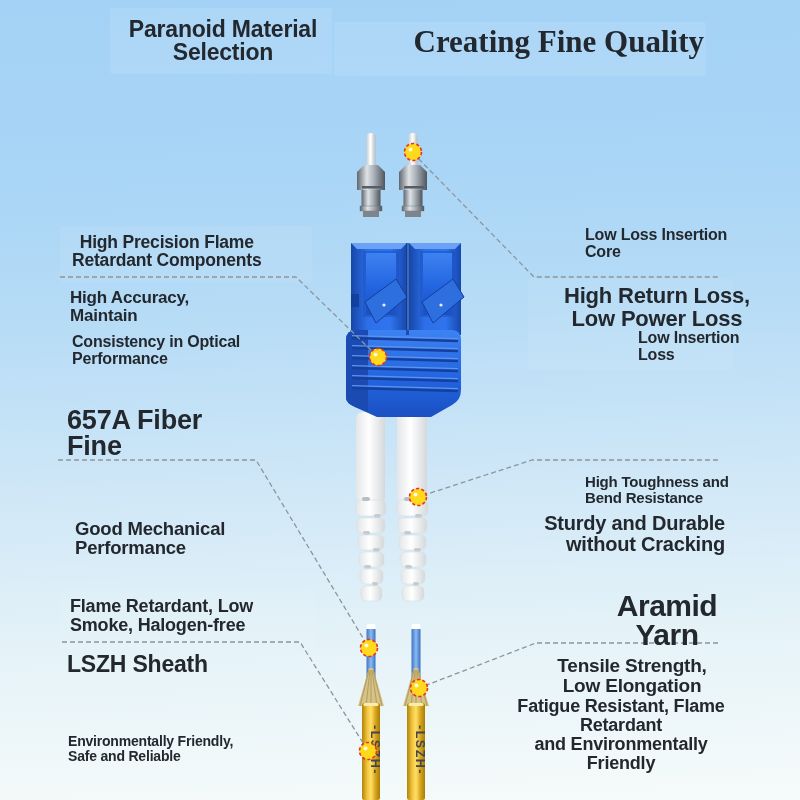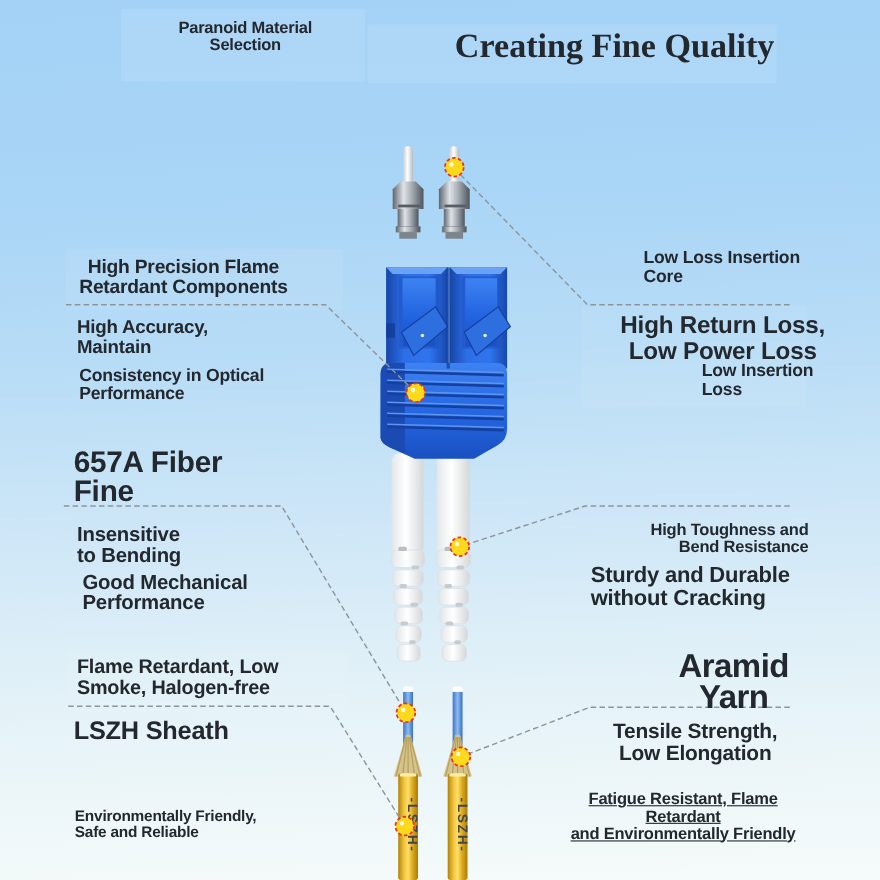--- a/index.html
+++ b/index.html
@@ -6,42 +6,42 @@
   #canvas{
     position:relative;width:800px;height:800px;overflow:hidden;
     font-family:"Liberation Sans",sans-serif;
     background:linear-gradient(178deg,#a3d2f6 0%,#a9d5f6 22%,#b7dcf6 40%,#cde6f7 58%,#e4f2f8 78%,#f6fbfa 100%);
   }
   .panel{position:absolute;background:rgba(255,255,255,0.10);border-radius:2px;}
   .txt{
     position:absolute;color:#23282e;font-weight:bold;
     white-space:pre-line;line-height:1.05;letter-spacing:-0.2px;
   }
-  .hdr-sub{left:112px;top:18px;width:222px;font-size:15px;text-align:center;line-height:1.0;}
+  .hdr-sub{left:112px;top:18px;width:222px;font-size:23px;text-align:center;line-height:1.0;}
   .hdr-main{left:338px;top:26px;width:366px;font-size:31px;text-align:right;letter-spacing:0px;font-family:Liberation Serif, serif;}
   
   .c-hp  {left:72px; top:233px;font-size:17.5px;text-align:center;}
   .c-ha  {left:70px; top:289px;font-size:17px;}
   .c-co  {left:72px; top:334px;font-size:16px;}
   .c-fib {left:67px; top:407px;font-size:27px;line-height:0.98;}
   .c-ins {left:70px; top:476px;font-size:18.5px;}
   .c-gm  {left:75px; top:519px;font-size:18.5px;}
   .c-fr  {left:70px; top:597px;font-size:18px;}
   .c-lszh{left:67px; top:652px;font-size:23px;}
   .c-env {left:68px; top:702px;font-size:14px;margin-top:32px;}
   
   .c-lli {left:585px;top:227px;font-size:16px;}
   .c-hrl {left:528px;top:284px;width:202px;font-size:22px;text-align:center;margin-left:28px;}
   .c-lil {left:638px;top:330px;font-size:16px;}
   .c-ltp {left:553px;top:411px;font-size:19px;}
-  .c-ht  {left:585px;top:474px;width:150px;font-size:15px;text-align:right;}
-  .c-sd  {left:537px;top:513px;width:188px;font-size:20px;text-align:left;}
+  .c-ht  {left:585px;top:474px;width:150px;font-size:15px;text-align:left;}
+  .c-sd  {left:537px;top:513px;width:188px;font-size:20px;text-align:right;}
   .c-ay  {left:594px;top:592px;width:146px;font-size:30px;text-align:center;line-height:0.95;letter-spacing:-0.5px;}
   .c-ts  {left:538px;top:656px;width:188px;font-size:19px;text-align:center;}
-  .c-fat {left:505px;top:719px;width:232px;font-size:15px;text-align:center;text-decoration:underline;}
+  .c-fat {left:505px;top:697px;width:232px;font-size:18px;text-align:center;}
   svg{position:absolute;left:0;top:0;}
   .lszh-print{font-family:"Liberation Sans",sans-serif;font-weight:bold;font-size:12.5px;fill:#44464a;letter-spacing:1.5px;}
 </style>
 </head>
 <body>
 
 <div id="canvas">
 
   <div class="panel" style="left:110px;top:8px;width:222px;height:66px;"></div>
   <div class="panel" style="left:334px;top:22px;width:372px;height:54px;"></div>
@@ -252,22 +252,20 @@
   <div class="txt hdr-main">Creating Fine Quality</div>
 
   <div class="txt c-hp">High Precision Flame
 Retardant Components</div>
   <div class="txt c-ha">High Accuracy,
 Maintain</div>
   <div class="txt c-co">Consistency in Optical
 Performance</div>
   <div class="txt c-fib">657A Fiber
 Fine</div>
-  <div class="txt c-ins">Insensitive
-to Bending</div>
   <div class="txt c-gm">Good Mechanical
 Performance</div>
   <div class="txt c-fr">Flame Retardant, Low
 Smoke, Halogen-free</div>
   <div class="txt c-lszh">LSZH Sheath</div>
   <div class="txt c-env">Environmentally Friendly,
 Safe and Reliable</div>
 
   <div class="txt c-lli">Low Loss Insertion
 Core</div>

